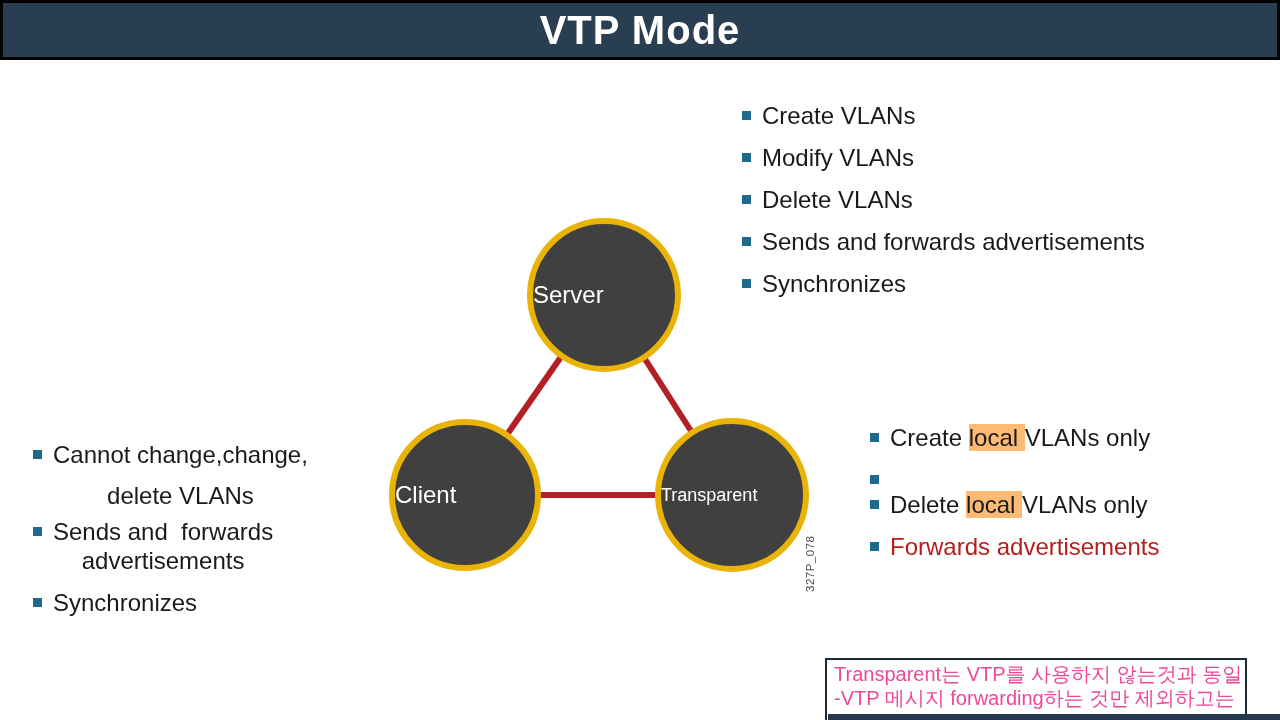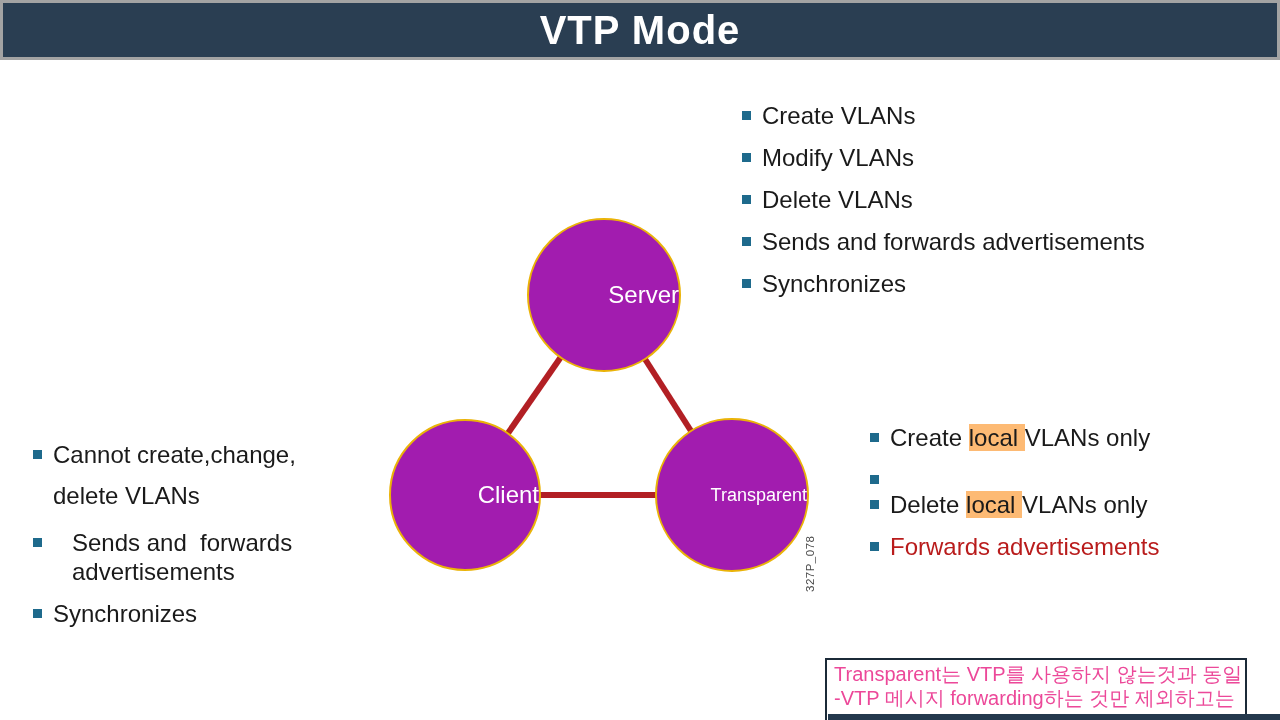--- a/index.html
+++ b/index.html
@@ -2,59 +2,59 @@
 <html><head>
 <meta charset="utf-8">
 <style>
   * { margin: 0; padding: 0; box-sizing: border-box; }
   html, body { width: 1280px; height: 720px; background: #ffffff; overflow: hidden; }
   body { font-family: "Liberation Sans", sans-serif; position: relative; color: #1a1a1a; }
 
   
   .title-bar {
     position: absolute; left: 0; top: 0; width: 1280px; height: 60px;
-    background: #2a3e52; border: 3px solid #a3a3a3;
+    background: #2a3e52; border: 3px solid #000000;
     display: flex; align-items: center; justify-content: center;
   }
   .title-bar h1 {
     color: #ffffff; font-size: 40px; font-weight: 600; letter-spacing: 1px;
     font-family: "Liberation Sans", sans-serif;
   }
 
   
   svg.links { position: absolute; left: 0; top: 0; width: 1280px; height: 720px; z-index: 1; pointer-events: none; }
   .node {
     position: absolute; z-index: 2; border-radius: 50%;
-    background: #a21caf; border: 2px solid #eab308;
-    display: flex; align-items: center; justify-content: flex-end;
+    background: #404040; border: 6px solid #eab308;
+    display: flex; align-items: center; justify-content: flex-start;
     color: #ffffff; font-size: 24px;
   }
   .node-server      { left: 527px; top: 218px; width: 154px; height: 154px; }
   .node-client      { left: 389px; top: 419px; width: 152px; height: 152px; }
   .node-transparent { left: 655px; top: 418px; width: 154px; height: 154px; font-size: 18px; }
   .watermark {
     position: absolute; left: 804px; top: 512px; height: 80px; z-index: 2;
     writing-mode: vertical-rl; transform: rotate(180deg);
     font-size: 11.5px; color: #4a4a4a; letter-spacing: 0.5px;
   }
 
   
   .blist { position: absolute; z-index: 3; font-size: 24px; }
   .bitem { display: flex; align-items: flex-start; }
   .bullet { width: 9px; height: 9px; background: #1e6a8c; flex: 0 0 9px; margin-top: 16px; margin-right: 11px; }
-  .line { white-space: pre-wrap; }
+  .line { white-space: pre-wrap; text-align: center; }
 
   .list-server { left: 742px; top: 95px; }
   .list-server .line { line-height: 42px; }
 
   .list-client { left: 33px; top: 434px; }
   .list-client .item-0 .line { line-height: 41px; }
   .list-client .item-1 .line { line-height: 29px; }
   .list-client .item-2 .line { line-height: 41px; }
-  .list-client .item-1 { margin-top: 12px; gap: 19px; }
+  .list-client .item-1 { margin-top: 1px; }
   .list-client .item-2 { margin-top: 7px; }
 
   .list-transparent { left: 870px; top: 417px; }
   .list-transparent .line { line-height: 42px; }
   .list-transparent .item-4 .line { line-height: 28px; }
   .list-transparent .item-4 { margin-top: 8px; }
   .red-text { color: #b91c1c; }
   .hl { background: #fdba74; }
 
   
@@ -115,21 +115,21 @@
   <div class="bitem">
     <span class="bullet"></span>
     <span class="line">Synchronizes</span>
   </div>
 </div>
 
 <div class="blist list-client">
   <div class="bitem item-0">
     <span class="bullet"></span>
     <span>
-      <span class="line" style="display:block">Cannot create,change,</span>
+      <span class="line" style="display:block">Cannot change,change,</span>
       <span class="line" style="display:block">delete VLANs</span>
     </span>
   </div>
   <div class="bitem item-1">
     <span class="bullet" style="margin-top:10px"></span>
     <span>
       <span class="line" style="display:block">Sends and  forwards</span>
       <span class="line" style="display:block">advertisements</span>
     </span>
   </div>

